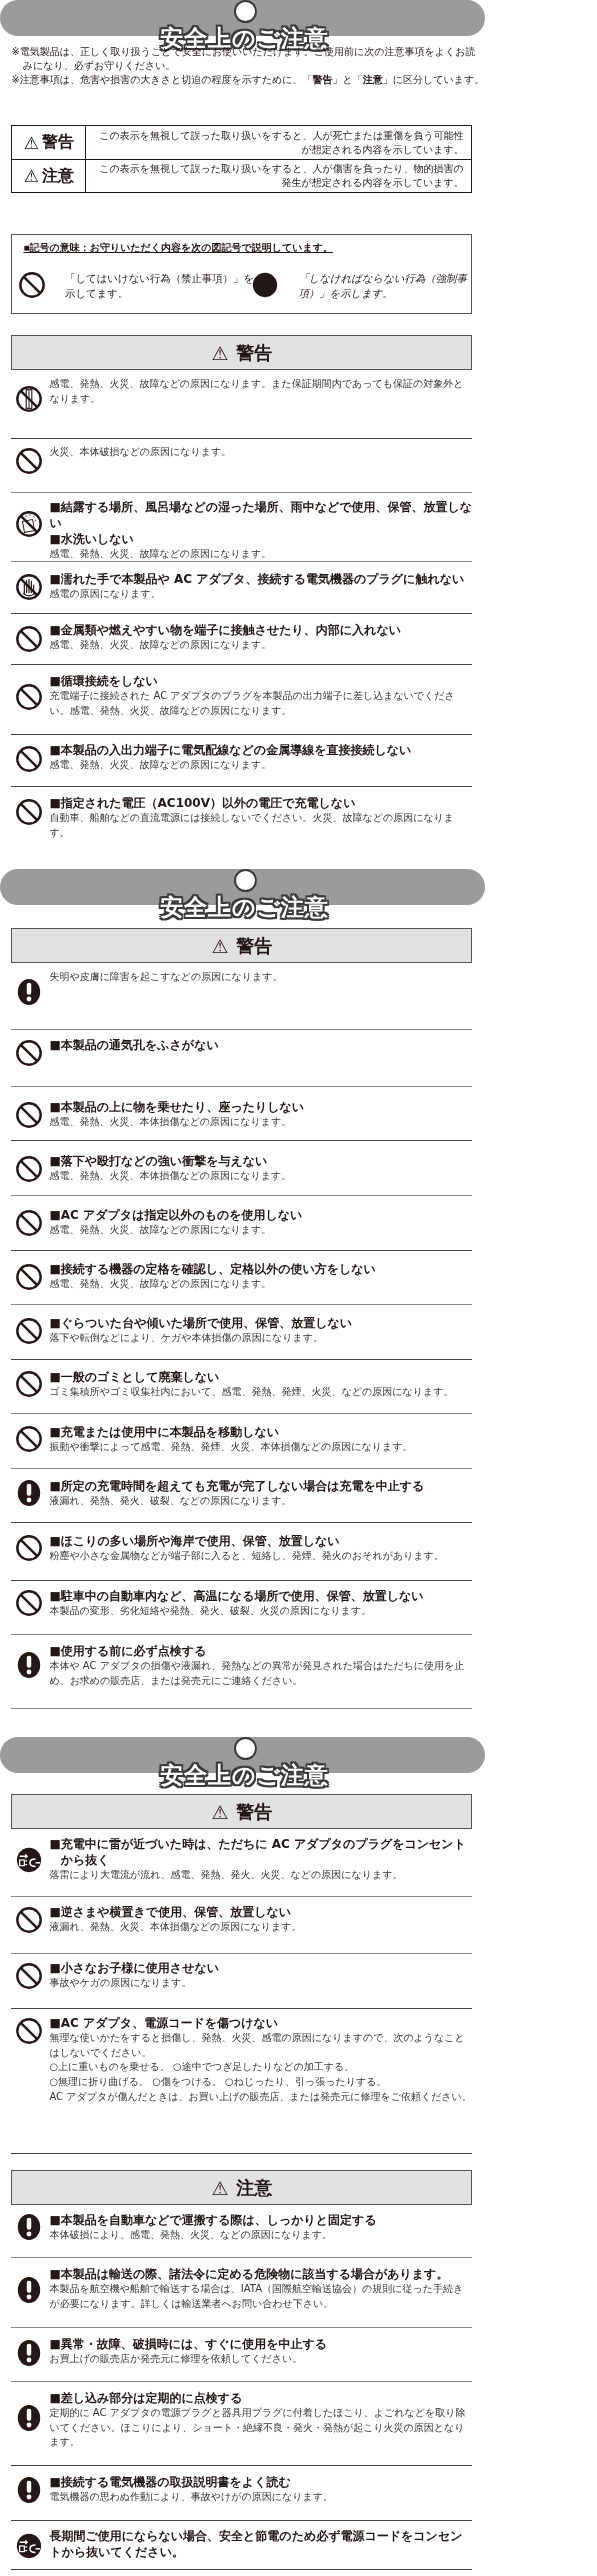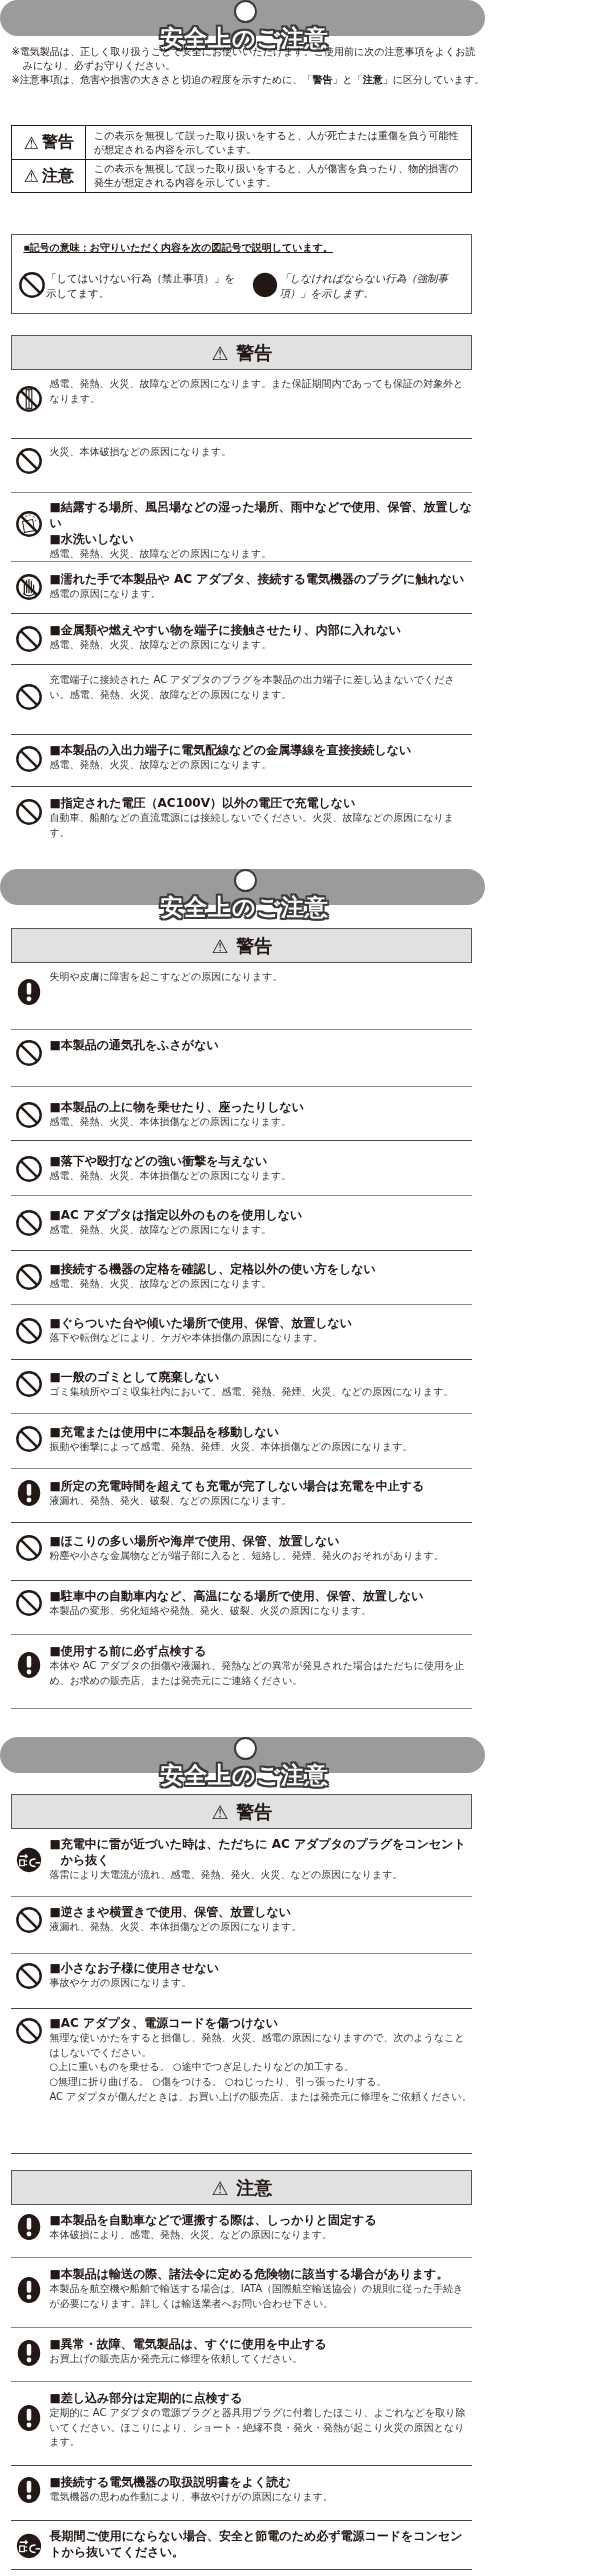--- a/index.html
+++ b/index.html
@@ -25,26 +25,26 @@
 
   .intro { position: absolute; left: 11.4px; width: 474px; font-size: 10px; line-height: 14px; color: #231815; }
   .intro p { padding-left: 11.4px; text-indent: -11.4px; }
   .intro b { font-weight: bold; }
 
   .legend-table { position: absolute; left: 11.4px; top: 125px; width: 461px; border: 0.9px solid #231815; }
   .legend-row { display: flex; height: 33px; }
   .legend-row + .legend-row { border-top: 0.9px solid #231815; }
   .legend-row .lbl { width: 74px; border-right: 0.9px solid #231815; display: flex; align-items: center; justify-content: center; font-size: 16px; font-weight: bold; }
   .legend-row .lbl .tri { font-size: 17px; margin-right: 2.8px; font-weight: normal; }
-  .legend-row .desc { flex: 1; padding: 1.9px 7.6px; font-size: 10px; line-height: 14px; display: flex; align-items: center; }
+  .legend-row .desc { flex: 1; padding: 1.9px 7.6px; font-size: 10px; line-height: 14px; display: flex; align-items: center; text-align: right; }
 
   .symbols-box { position: absolute; left: 11.4px; top: 234px; width: 461px; height: 80px; border: 0.9px solid #555; }
   .symbols-box .heading { position: absolute; left: 11px; top: 5.7px; font-size: 10px; font-weight: bold; text-decoration: underline; font-family: Liberation Serif, serif; }
   .symbols-box .sym { position: absolute; top: 36px; display: flex; align-items: flex-start; font-size: 10.4px; line-height: 15px; }
-  .symbols-box .sym .txt { width: 189px; margin-left: 0; }
+  .symbols-box .sym .txt { width: 189px; margin-left: 19px; }
 
   .band {
     position: absolute; left: 11.4px; width: 461px; height: 35px;
     background: #e1e1e1; border: 0.9px solid #555;
     display: flex; align-items: center; justify-content: center;
     font-size: 18px; font-weight: bold; color: #231815;
   }
   .band .tri { font-size: 19px; font-weight: normal; margin-right: 7.6px; }
 
   .item { position: absolute; left: 11.4px; width: 461px; }
@@ -200,20 +200,21 @@
       <div class="body">感電、発熱、火災、故障などの原因になります。</div>
     </div>
 </div>
 <div class="divider" style="top:664px;"></div>
 
 <div class="item" style="top:673px;">
   <svg class="icon" style="top:9.5px" viewBox="0 0 30 30" width="28" height="28">
       <use href="#ico-prohibited"></use>
     </svg>
   <div class="content">
+      <div class="head">■循環接続をしない</div>
       <div class="body">充電端子に接続された AC アダプタのプラグを本製品の出力端子に差し込まないでください。感電、発熱、火災、故障などの原因になります。</div>
     </div>
 </div>
 <div class="divider" style="top:734px;"></div>
 
 <div class="item" style="top:742px;">
   <svg class="icon" style="top:2.8px" viewBox="0 0 30 30" width="28" height="28">
       <use href="#ico-prohibited"></use>
     </svg>
   <div class="content">
@@ -466,21 +467,21 @@
       <div class="body">本製品を航空機や船舶で輸送する場合は、IATA（国際航空輸送協会）の規則に従った手続きが必要になります。詳しくは輸送業者へお問い合わせ下さい。</div>
     </div>
 </div>
 <div class="divider light" style="top:2327px;"></div>
 
 <div class="item" style="top:2336px;">
   <svg class="icon" style="top:2.8px" viewBox="0 0 30 30" width="28" height="28">
       <use href="#ico-mandatory"></use>
     </svg>
   <div class="content">
-      <div class="head">■異常・故障、電気製品は、すぐに使用を中止する</div>
+      <div class="head">■異常・故障、破損時には、すぐに使用を中止する</div>
       <div class="body">お買上げの販売店か発売元に修理を依頼してください。</div>
     </div>
 </div>
 <div class="divider light" style="top:2381px;"></div>
 
 <div class="item" style="top:2390px;">
   <svg class="icon" style="top:14px" viewBox="0 0 30 30" width="28" height="28">
       <use href="#ico-mandatory"></use>
     </svg>
   <div class="content">

